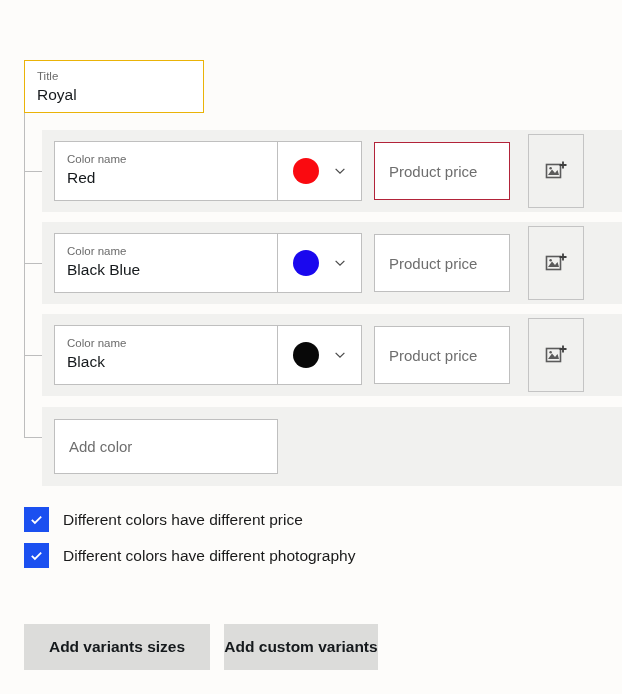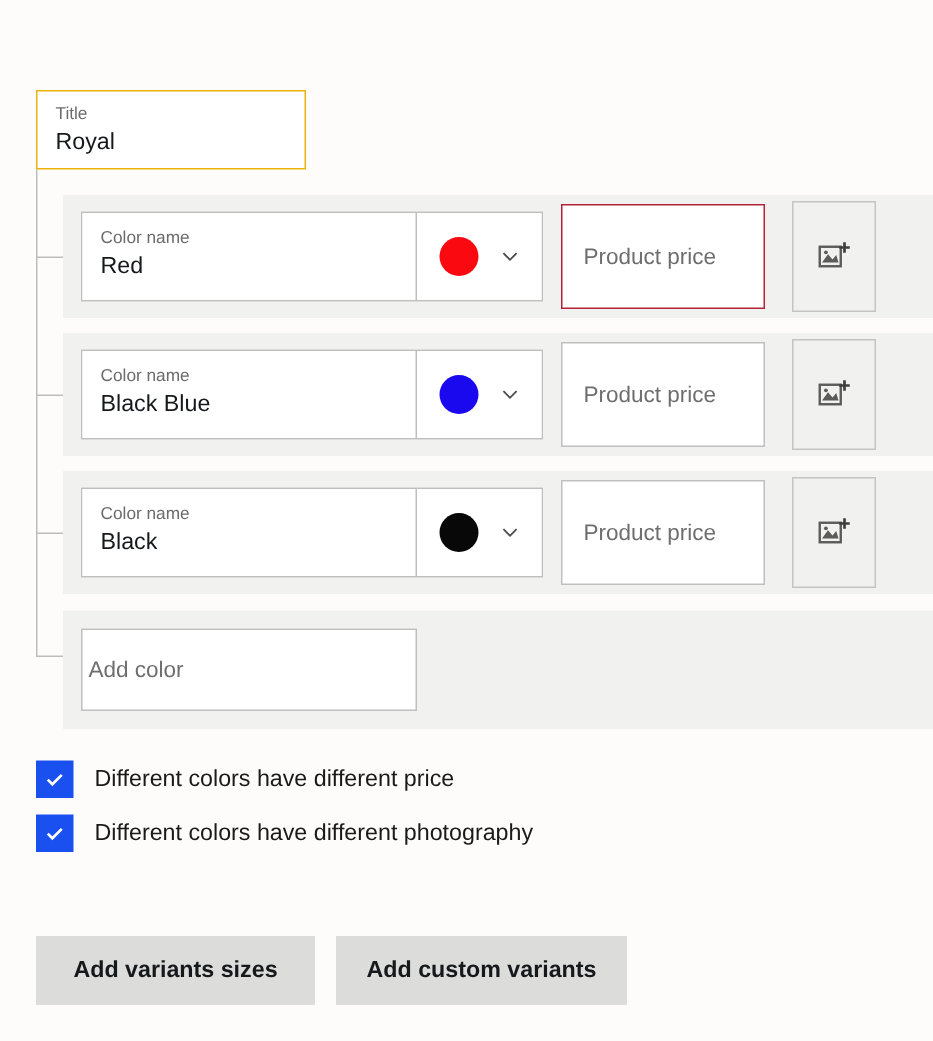--- a/index.html
+++ b/index.html
@@ -110,21 +110,21 @@
   }
   .chev {
     display: block;
     width: 14px;
     height: 14px;
   }
 
   .price-field {
     margin-left: 12px;
     width: 136px;
-    height: 70px;
+    height: 58px;
     background: #FFFFFF;
     border: 1px solid #BFBFBF;
     display: flex;
     align-items: center;
     padding-left: 14px;
     font-size: 15px;
     color: #6E6E6E;
   }
   .price-field.error { border: 1px solid #B22339; }
 
@@ -151,21 +151,21 @@
     align-items: center;
   }
   .addcolor-input {
     margin-left: 12px;
     width: 224px;
     height: 55px;
     background: #FFFFFF;
     border: 1px solid #BFBFBF;
     display: flex;
     align-items: center;
-    padding-left: 4px;
+    padding-left: 14px;
     font-size: 15px;
     color: #6E6E6E;
   }
 
   
   .check-row {
     position: absolute;
     left: 24px;
     display: flex;
     align-items: center;
@@ -303,15 +303,15 @@
   <div class="check-row" style="top:543px">
     <span class="cbox">
       <svg width="15" height="15" viewBox="0 0 16 16">
         <path d="M3 8.3 L6.3 11.6 L13 4.9" fill="none" stroke="#FFFFFF" stroke-width="1.9"></path>
       </svg>
     </span>
     <span class="check-label">Different colors have different photography</span>
   </div>
 
   <div class="btn" style="left:24px;top:624px;width:186px">Add variants sizes</div>
-  <div class="btn" style="left:224px;top:624px;width:194px">Add custom variants</div>
+  <div class="btn" style="left:224px;top:624px;width:154px">Add custom variants</div>
 
 </div>
 
 </body></html>

